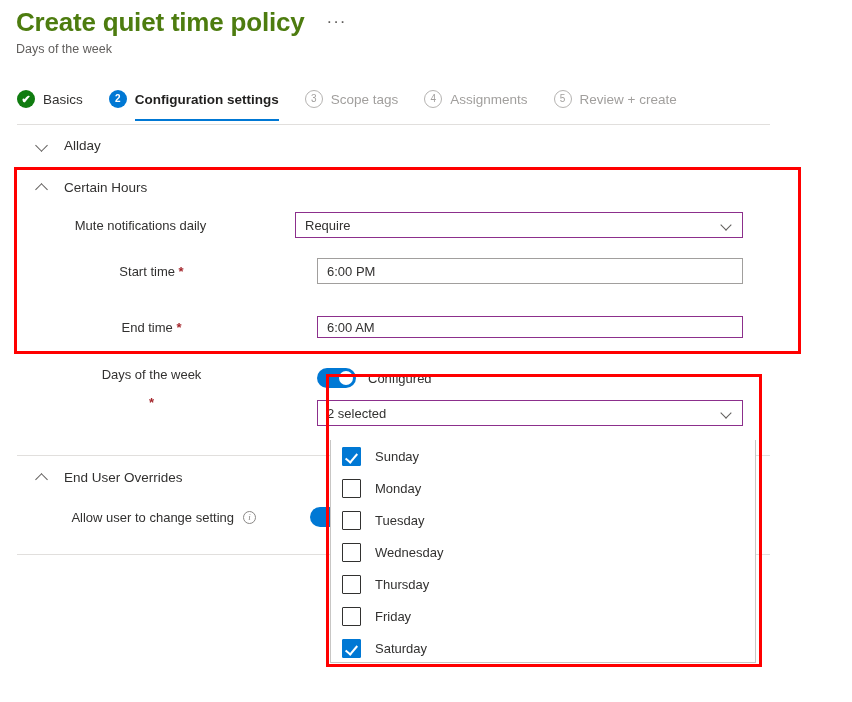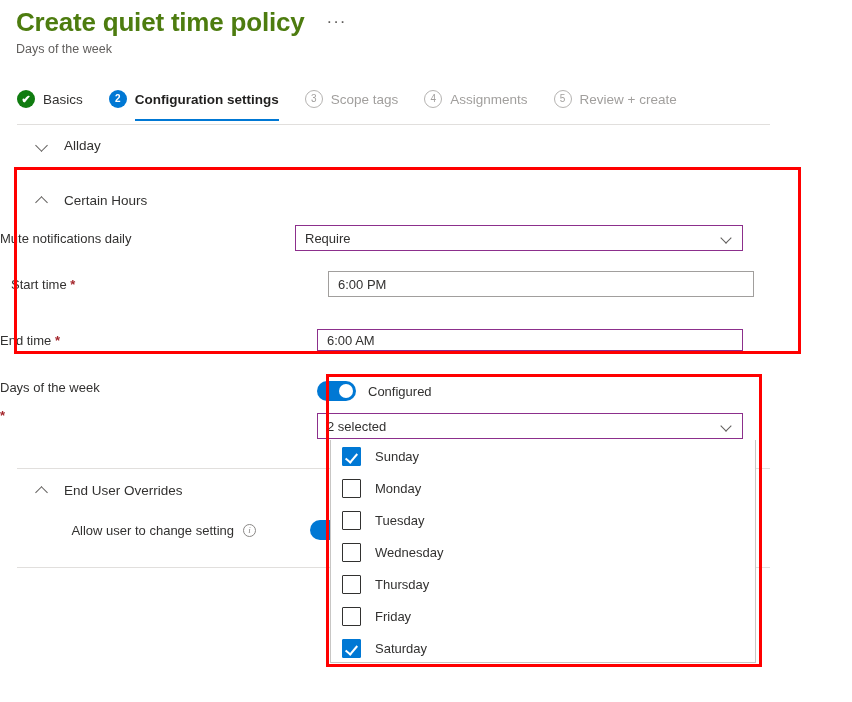--- a/index.html
+++ b/index.html
@@ -169,21 +169,21 @@
 
   .row {
     display: flex;
     align-items: center;
     min-height: 34px;
     position: relative;
   }
   .row-label {
     font-size: 13px;
     color: #323130;
-    text-align: left;
+    text-align: center;
     padding-right: 14px;
     box-sizing: border-box;
   }
   .req { color: #a4262c; font-weight: 600; }
 
   .field-control {
     box-sizing: border-box;
     background: #ffffff;
     font-size: 13px;
     color: #323130;
@@ -356,35 +356,35 @@
 
   <div class="content">
 
     <div class="divider"></div>
 
     <div class="section-head" style="height:40px;">
       <span class="chev"></span>
       <span class="section-title">Allday</span>
     </div>
 
-    <div class="section-head" style="height:40px;margin-top:15px;">
+    <div class="section-head" style="height:40px;margin-top:2px;">
       <span class="chev up"></span>
       <span class="section-title">Certain Hours</span>
     </div>
 
     <div class="row" style="height:36px;">
       <div class="row-label" style="width:295px;">Mute notifications daily</div>
       <div class="field-control purple" style="width:448px;height:26px;">
         <span>Require</span>
         <span class="dd-chev"></span>
       </div>
     </div>
 
     <div class="row" style="height:56px;">
-      <div class="row-label" style="width:317px;margin-left:11px;">
+      <div class="row-label" style="width:317px;">
         <span>Start time</span>
         <span class="req">*</span>
       </div>
       <div class="field-control gray" style="width:426px;height:26px;">
         <span>6:00 PM</span>
       </div>
     </div>
 
     <div class="row" style="height:56px;">
       <div class="row-label" style="width:317px;">

